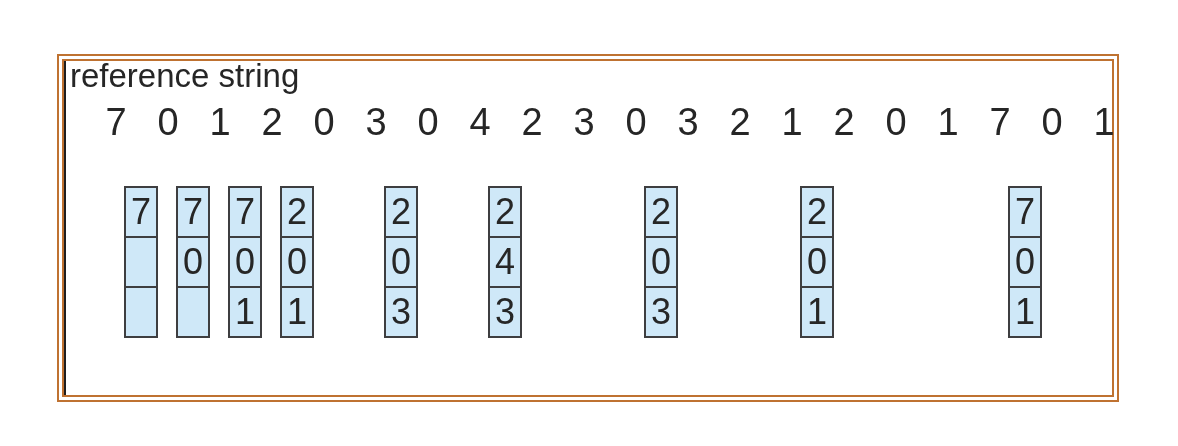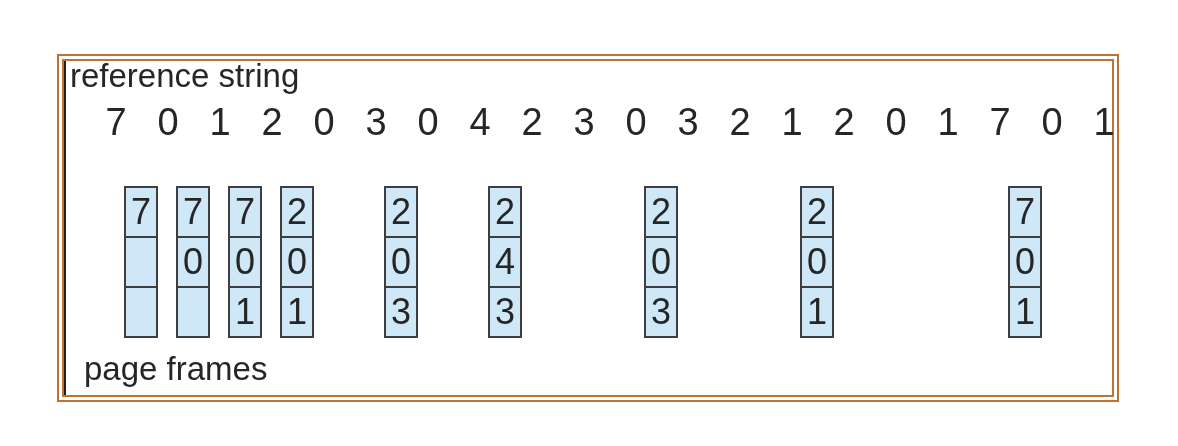--- a/index.html
+++ b/index.html
@@ -151,14 +151,13 @@
         <div class="frame-cell">0</div>
         <div class="frame-cell">1</div>
       </div>
       <div class="frame-col" style="left: 1008px;">
         <div class="frame-cell">7</div>
         <div class="frame-cell">0</div>
         <div class="frame-cell">1</div>
       </div>
     </div>
 
-  <div class="fig-label pf-label">page frames</div>
 </div>
 
 </body></html>

